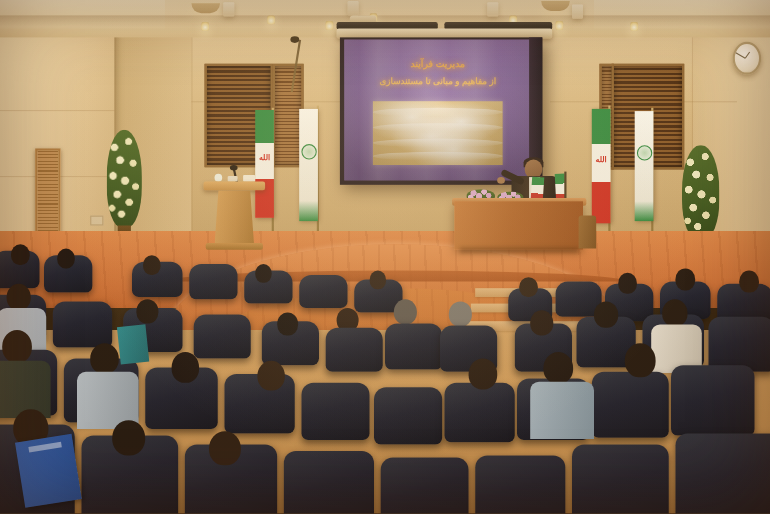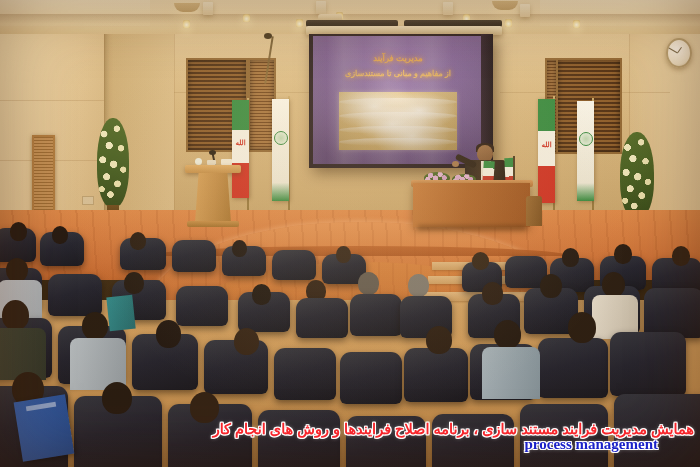--- a/index.html
+++ b/index.html
@@ -767,18 +767,14 @@
   </div>
 
   <div style="position:absolute;left:18px;top:398px;width:52px;height:60px;background:linear-gradient(110deg,#2e62b8,#1c4a96);transform:rotate(-9deg);box-shadow:2px 2px 5px rgba(0,0,0,.4);"></div>
   <div style="position:absolute;left:26px;top:404px;width:30px;height:5px;background:rgba(230,240,255,.55);transform:rotate(-9deg);"></div>
 
   <div style="position:absolute;left:108px;top:296px;width:26px;height:34px;background:linear-gradient(110deg,#2b8e92,#1d6b70);transform:rotate(-6deg);"></div>
 
   <div class="warm-grade"></div>
   <div class="vignette"></div>
 
-  <div class="caption">
-    <div class="caption-fa">همایش مدیریت فرایند مستند سازی ، برنامه اصلاح فرایندها و روش های انجام کار</div>
-    <div class="caption-en">process management</div>
-  </div>
 
 </div>
 
 </body></html>

